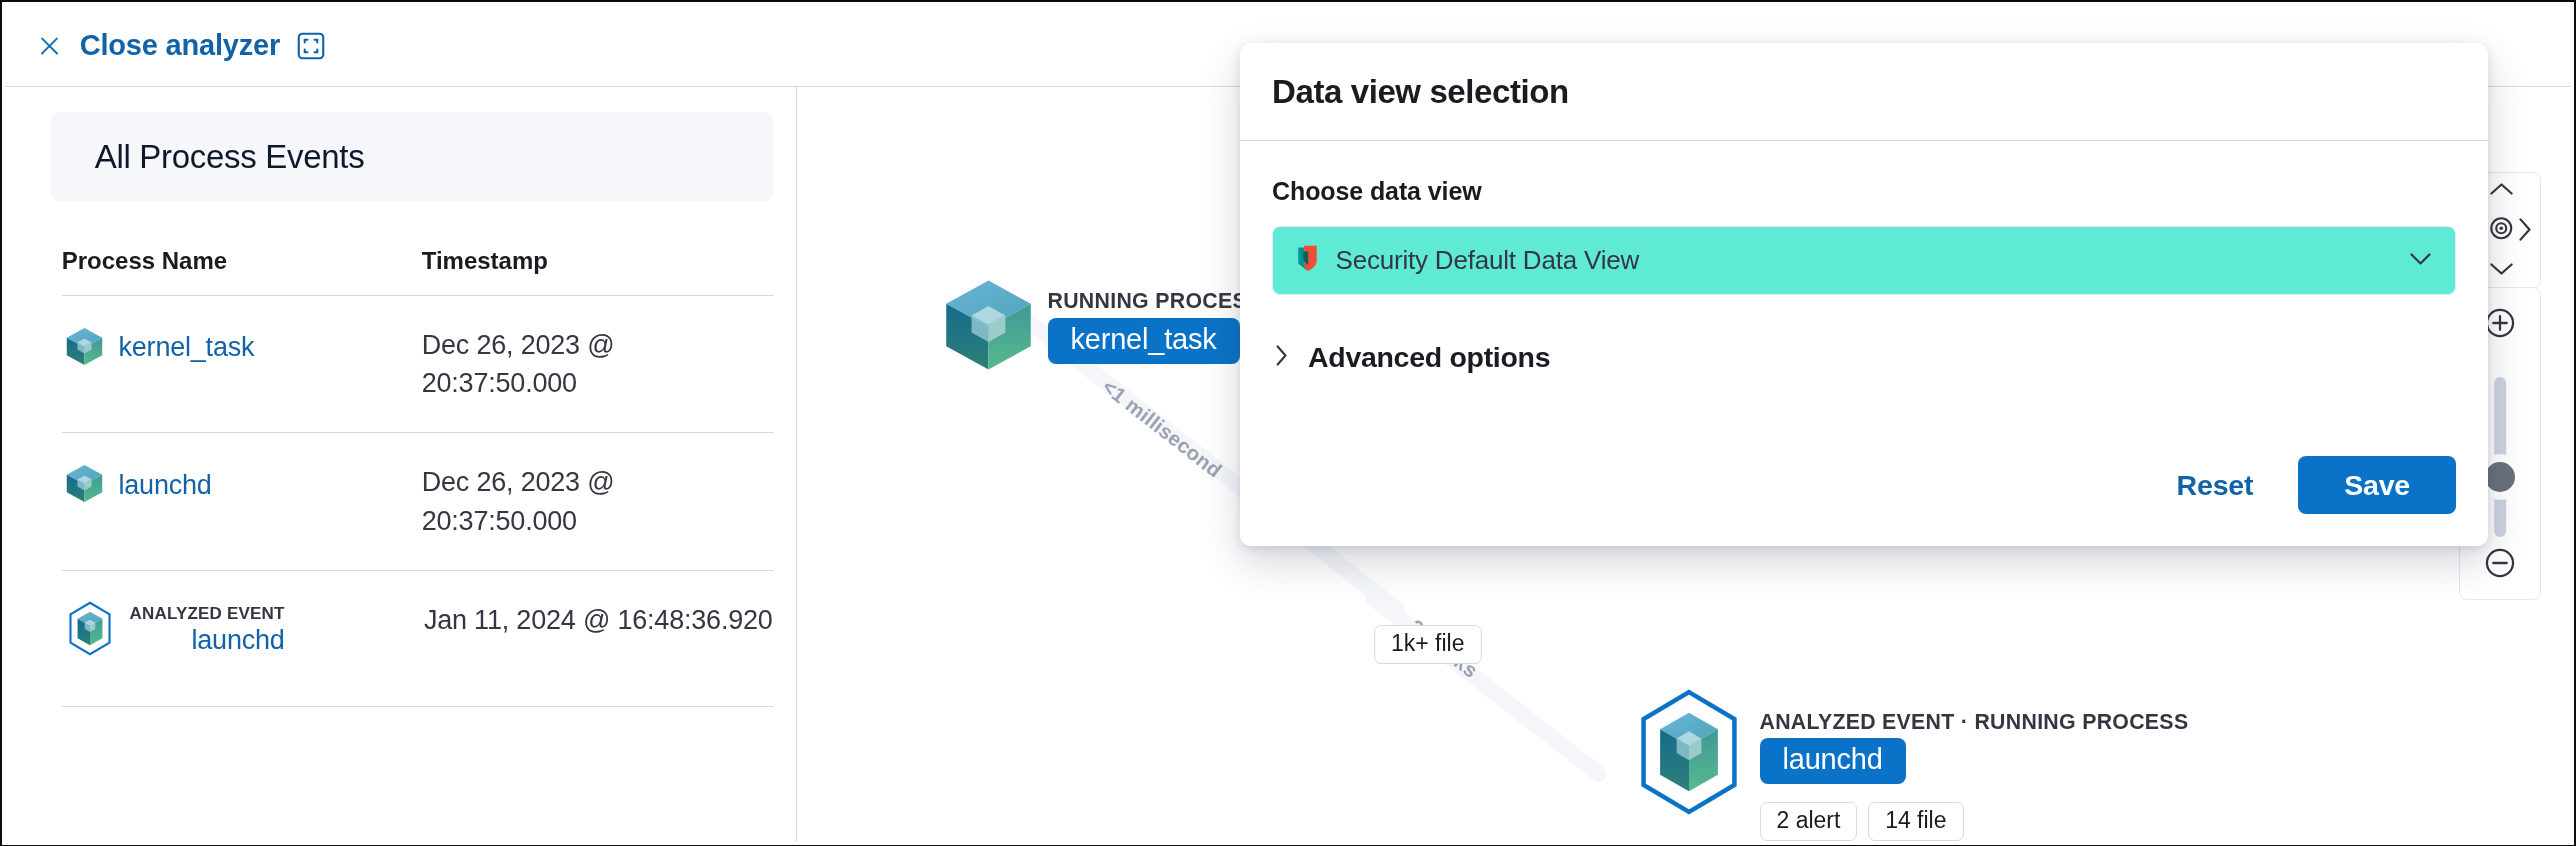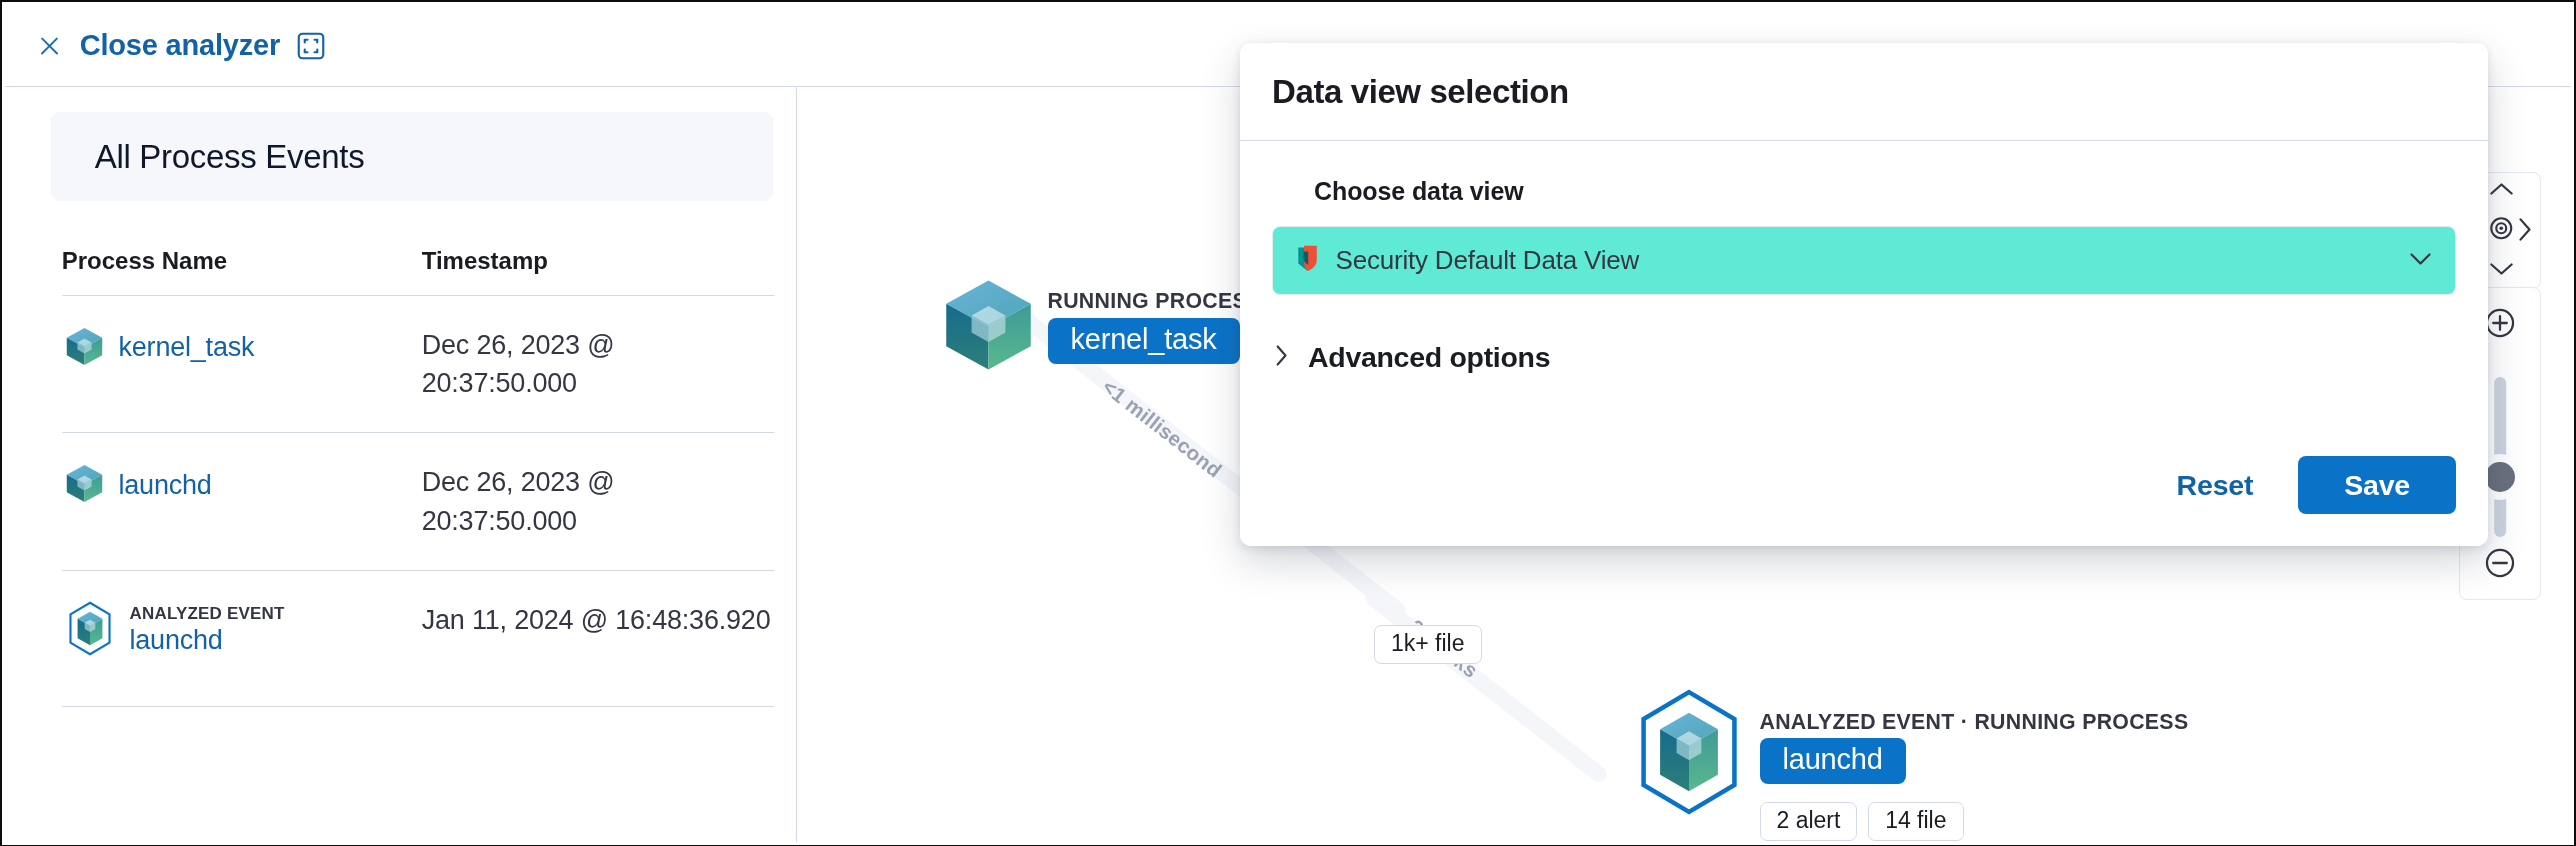--- a/index.html
+++ b/index.html
@@ -69,21 +69,21 @@
     font-size:24px;font-weight:700;color:#1a1c21;
   }
   .th.col-name{width:360px;}
   .th.col-time{width:351px;}
   .trow{
     display:flex;align-items:flex-start;
     border-top:1.8px solid #d3dae6;
     padding:30px 0 30px 0;
     min-height:75px;
   }
-  .trow:last-child{border-bottom:1.8px solid #d3dae6;}
+  .trow:last-child{border-bottom:1.8px solid #d3dae6;text-align:right;}
   .cell-name{
     width:360px;display:flex;align-items:center;gap:14.2px;padding-left:3.6px;
     box-sizing:border-box;
   }
   .cell-time{
     width:351px;font-size:27px;line-height:1.42;color:#343741;
     letter-spacing:-0.2px;
   }
   .proc-link{
     font-size:27px;color:#1262a8;cursor:pointer;letter-spacing:-0.2px;
@@ -170,21 +170,21 @@
   #modal-header{
     height:98px;border-bottom:1.8px solid #d3dae6;
     display:flex;align-items:center;box-sizing:border-box;
   }
   #modal-title{
     margin-left:32px;font-size:33px;font-weight:700;color:#1a1c21;
     letter-spacing:-0.4px;
   }
   #modal-body{padding:36px 32px 0 32px;}
   #choose-label{
-    font-size:25px;font-weight:700;color:#1a1c21;letter-spacing:-0.1px;margin-left:42px;
+    font-size:25px;font-weight:700;color:#1a1c21;letter-spacing:-0.1px;
   }
   #dataview-select{
     margin-top:19.6px;height:69px;background:#5eead4;
     border:1.8px solid #e6ebf2;border-radius:8px;
     display:flex;align-items:center;padding:0 21.3px;cursor:pointer;
     box-sizing:border-box;
   }
   #dataview-value{
     font-size:26px;color:#343741;margin-left:14.2px;letter-spacing:-0.2px;
   }

